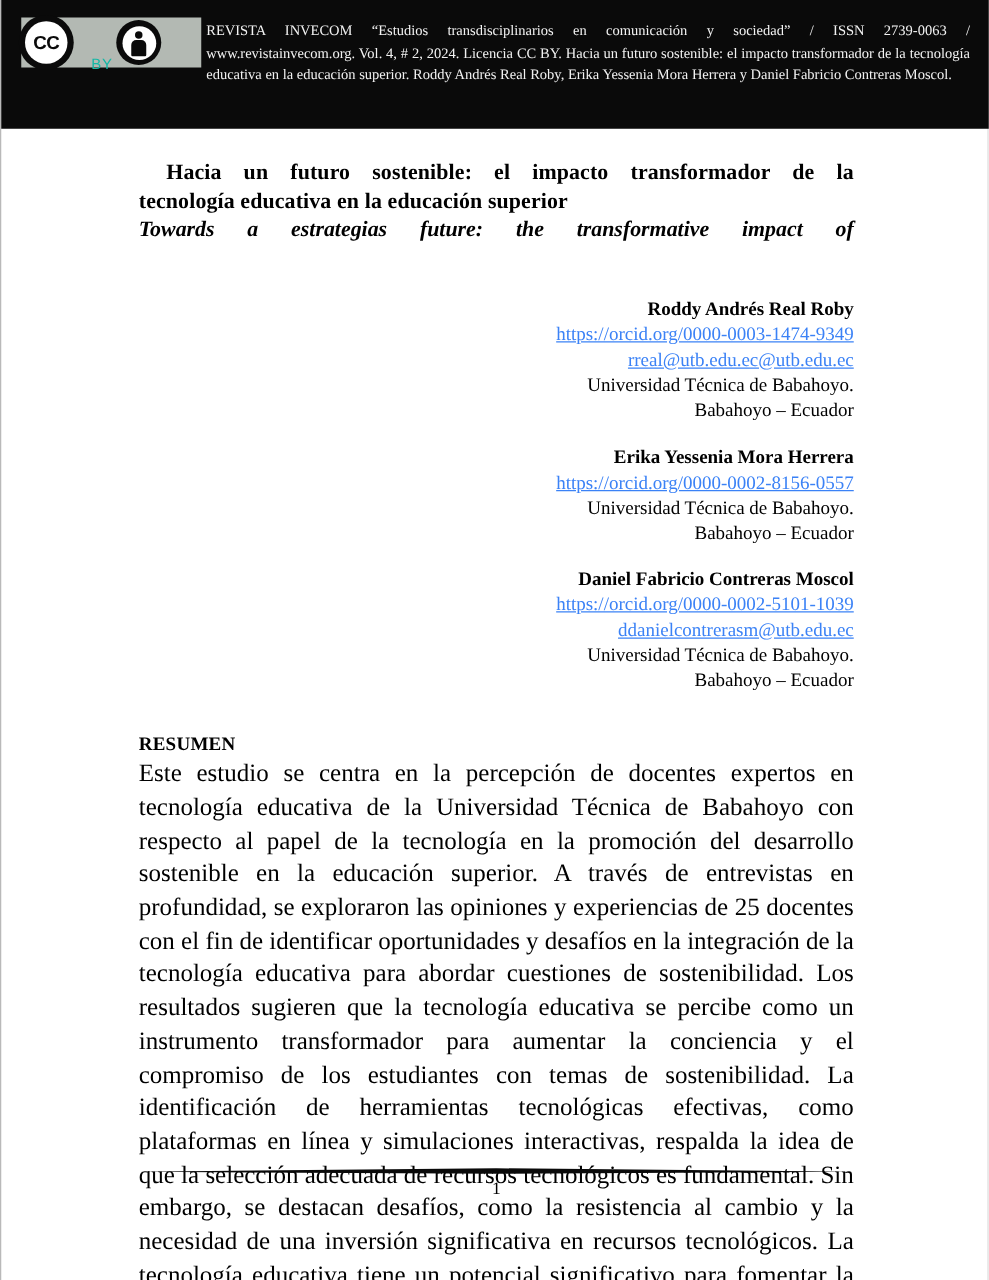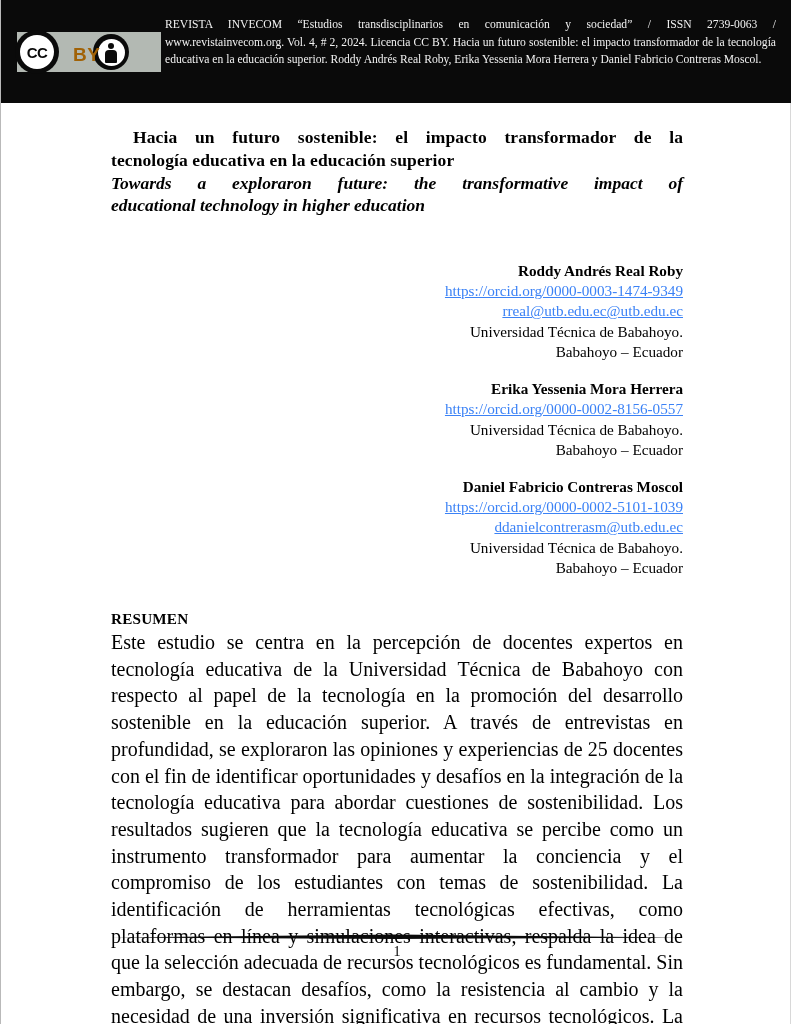--- a/index.html
+++ b/index.html
@@ -36,21 +36,21 @@
     width: 791px;
     height: 103px;
     background: #0a0a0a;
     display: flex;
     align-items: flex-start;
     box-sizing: border-box;
   }
   .cc-logo-wrap {
     width: 160px;
     flex: 0 0 160px;
-    padding-top: 32px;
+    padding-top: 14px;
     padding-left: 8px;
     box-sizing: border-box;
     position: relative;
     border-radius: 11px;
   }
   .cc-plate {
     position: relative;
     width: 144px;
     height: 40px;
     background: #b3b9b3;
@@ -120,23 +120,23 @@
     left: 50%;
     transform: translateX(-50%);
     top: 11px;
     border-radius: 4px 4px 1px 1px;
   }
   .by-text {
     position: absolute;
     top: 44px;
     left: 72px;
     font-family: "Liberation Sans", sans-serif;
-    font-weight: bold;
-    font-size: 19px;
-    color: #a16207;
+    font-weight: normal;
+    font-size: 12px;
+    color: #14b8a6;
     letter-spacing: 0.5px;
   }
 
   .journal-text {
     flex: 1 1 auto;
     padding: 16px 16px 0 4px;
     font-family: Liberation Serif, serif;
     font-size: 11.6px;
     line-height: 1.52;
     color: #f2f2f2;
@@ -265,22 +265,21 @@
   </div>
 
   <div class="content">
 
     <h1 class="title-es">
       <span class="l1">Hacia un futuro sostenible: el impacto transformador de la</span>
       <span>tecnología educativa en la educación superior</span>
     </h1>
 
     <h2 class="title-en">
-      <span class="l1">Towards a exploraron future: the transformative impact of</span>
-      <span>educational technology in higher education</span>
+      <span class="l1">Towards a estrategias future: the transformative impact of</span>
     </h2>
 
     <div class="authors">
 
       <div class="author-block">
         <span class="author-name">Roddy Andrés Real Roby</span>
         <a class="author-link" href="#">https://orcid.org/0000-0003-1474-9349</a>
         <a class="author-link" href="#">rreal@utb.edu.ec@utb.edu.ec</a>
         <span class="author-aff">Universidad Técnica de Babahoyo.</span>
         <span class="author-aff">Babahoyo – Ecuador</span>

